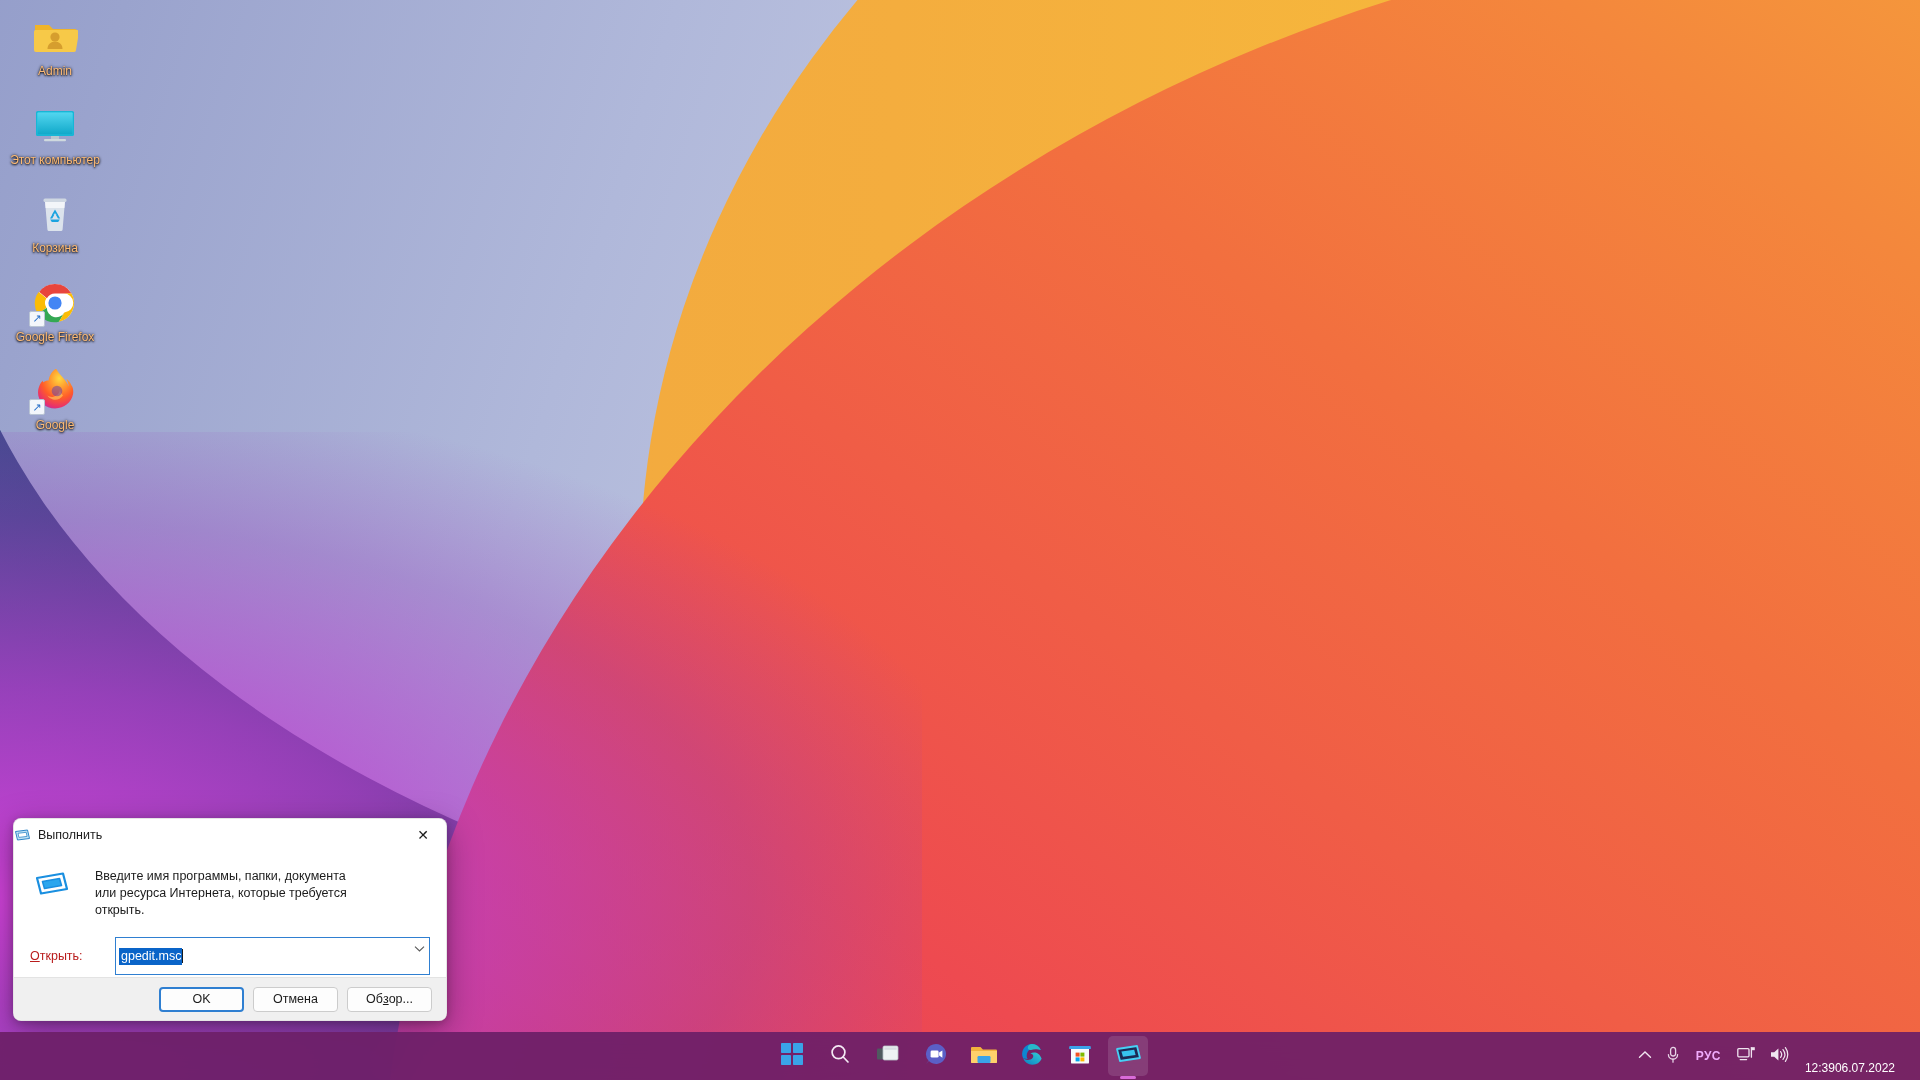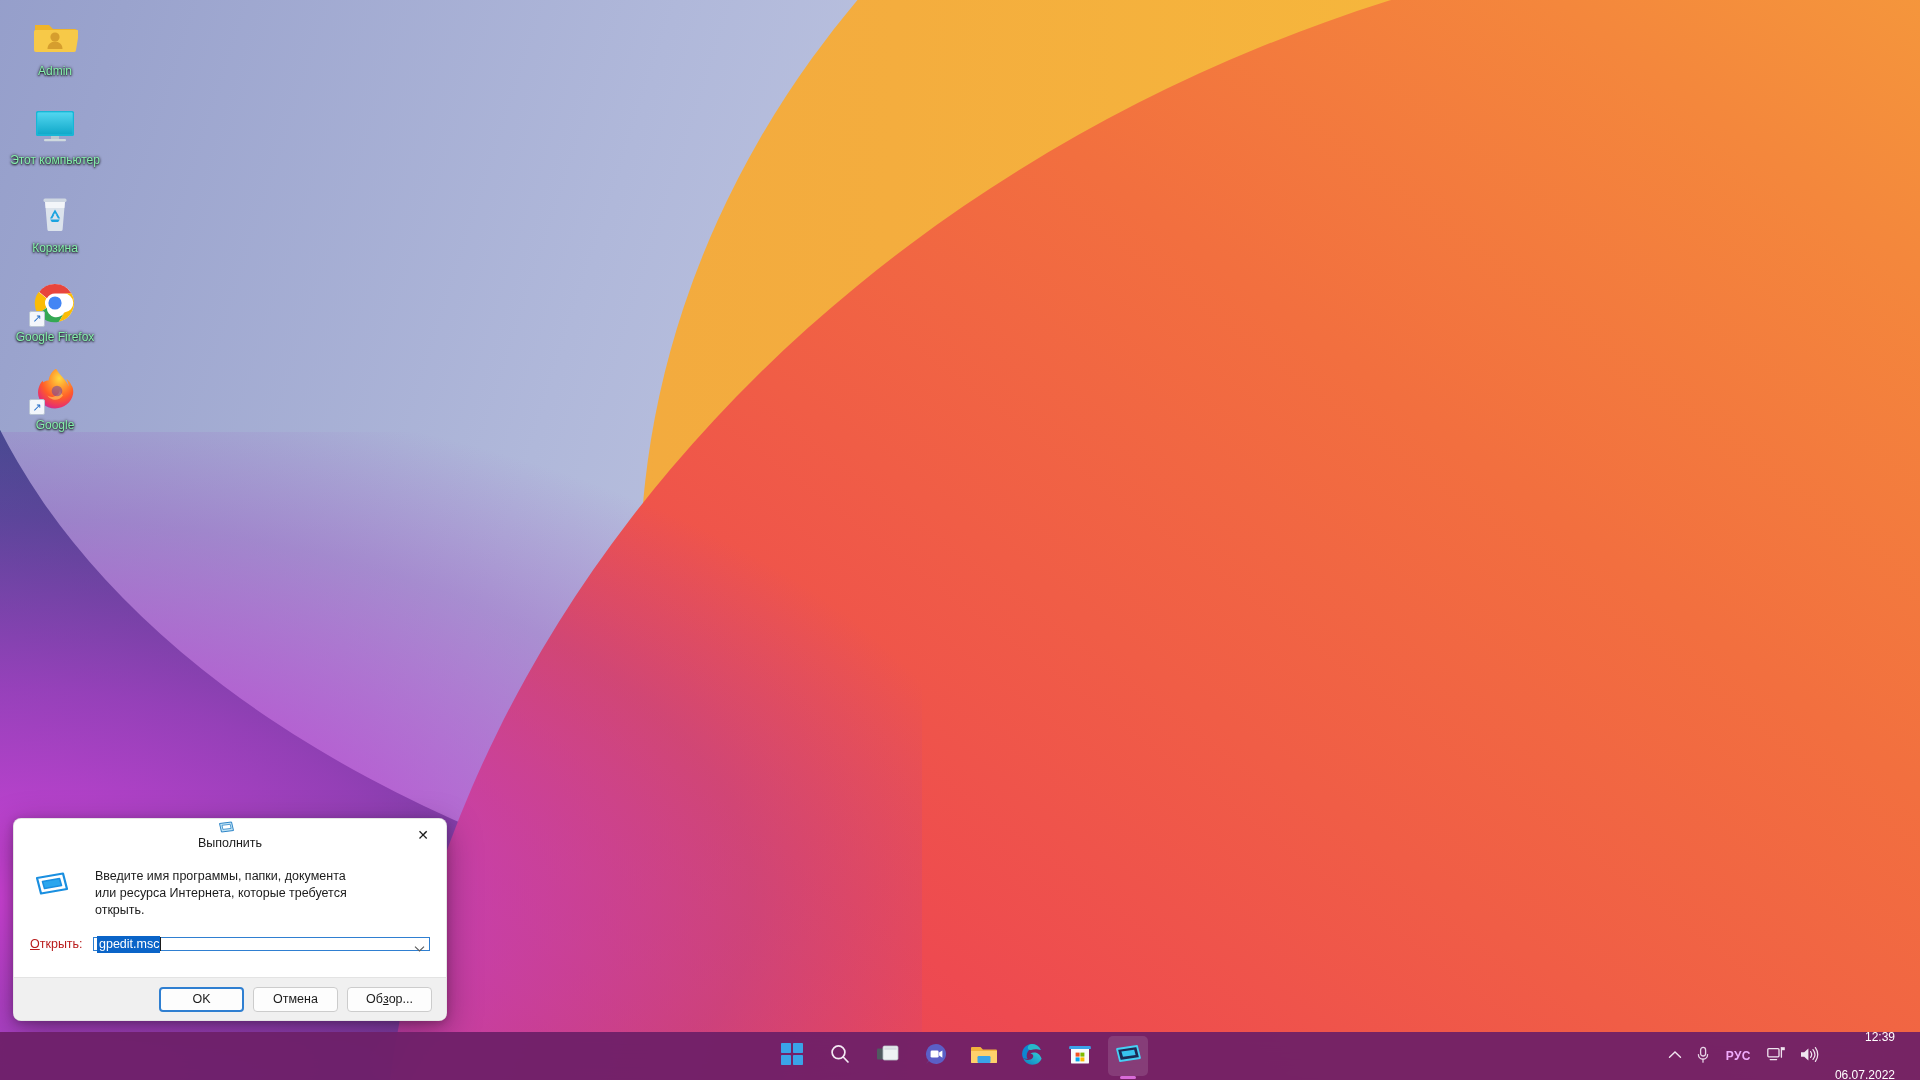--- a/index.html
+++ b/index.html
@@ -106,21 +106,21 @@
   }
   .d-icon-glyph {
     width: 48px; height: 48px;
     position: relative;
     display: flex; align-items: center; justify-content: center;
   }
   .d-icon-label {
     margin-top: 4px;
     font-size: 12px;
     line-height: 13.5px;
-    color: #86efac;
+    color: #fdba74;
     text-align: left;
     text-shadow: 0 0 3px rgba(0,0,0,0.95), 0 1px 2px rgba(0,0,0,0.85);
     max-width: 94px;
     word-wrap: break-word;
   }
   .shortcut-arrow {
     position: absolute; left: -2px; bottom: 0;
     width: 16px; height: 16px;
     background: #f3f6fb;
     border: 1px solid #b9c4d4;
@@ -139,21 +139,20 @@
     box-shadow: 0 10px 34px rgba(0,0,0,0.34), 0 2px 8px rgba(0,0,0,0.22);
     overflow: hidden;
     z-index: 20;
     border: 1px solid rgba(0,0,0,0.10);
   }
   #dlg-titlebar {
     height: 32px;
     display: flex; align-items: center;
     position: relative;
     background: #ffffff;
-    flex-direction: column;
   }
   #dlg-title-icon { width: 17px; height: 17px; margin-right: 7px; flex: 0 0 auto; }
   #dlg-title-text {
     font-size: 12.5px; color: #1b1b1b;
   }
   #dlg-close {
     position: absolute; right: 0; top: 0;
     width: 46px; height: 32px;
     display: flex; align-items: center; justify-content: center;
     font-size: 14px; color: #1b1b1b;
@@ -178,25 +177,26 @@
     margin-top: 18px;
   }
   #dlg-open-label {
     font-size: 12.5px; color: #b91c1c;
     width: 63px; flex: 0 0 auto;
   }
   #dlg-open-label u { text-decoration: underline; }
   #dlg-combo {
     position: relative;
     flex: 1 1 auto;
-    height: 14px;
+    height: 38px;
     border: 1px solid #2f7fd1;
     background: #ffffff;
     display: flex; align-items: center;
     padding: 0 0 0 3px;
+    margin-left: 22px;
   }
   #dlg-input-value {
     font-size: 12.5px; color: #ffffff;
     background: #0a64c8;
     padding: 1px 1px 1px 2px;
     line-height: 15px;
     position: relative;
   }
   #dlg-caret {
     display:inline-block;
@@ -271,25 +271,25 @@
     height: 40px;
     padding: 0 7px;
     border-radius: 4px;
     display: flex; align-items: center; justify-content: center;
     color: #f0abfc;
     font-size: 12px;
     cursor: default;
   }
   #tray-lang { font-size: 12px; letter-spacing: 0.4px; font-weight: 600; padding: 0 9px; }
   #tray-clock {
-    display: flex; flex-direction: column; align-items: flex-end;
+    display: flex; align-items: flex-end;
     justify-content: center;
     height: 40px; padding: 0 11px 0 9px;
     color: #ffffff; font-size: 12px; line-height: 15px;
-    border-radius: 4px; cursor: default; gap: 23px;
+    border-radius: 4px; cursor: default;
   }
   #tray-notify-edge {
     width: 6px; height: 40px;
   }
 </style>
 </head>
 <body>
 
 <div id="screen">
 

